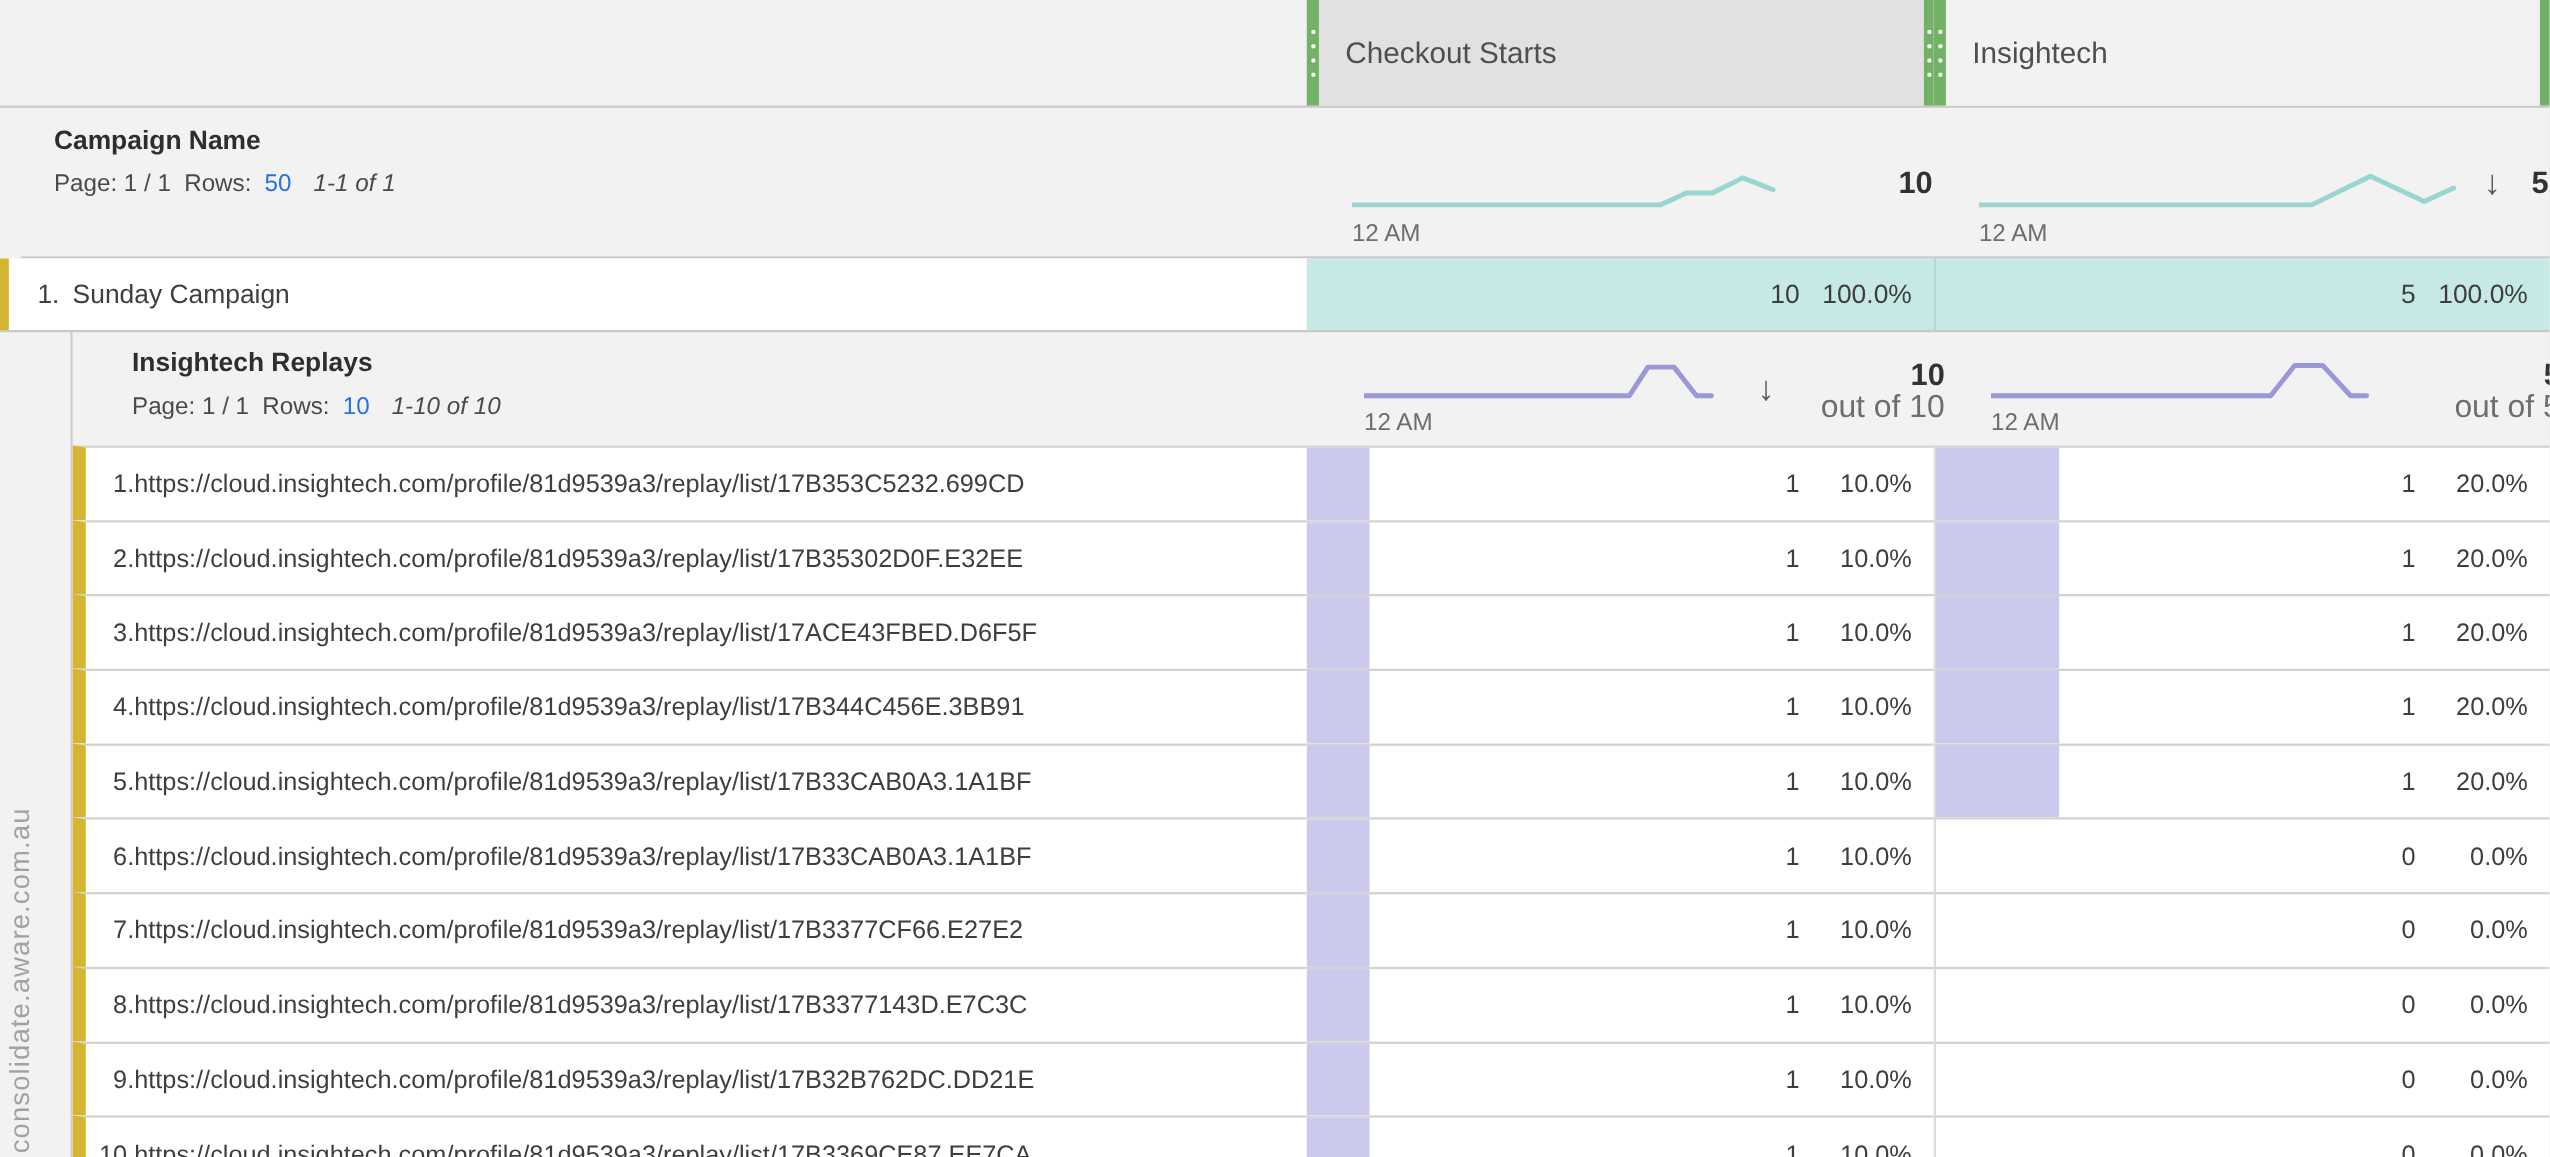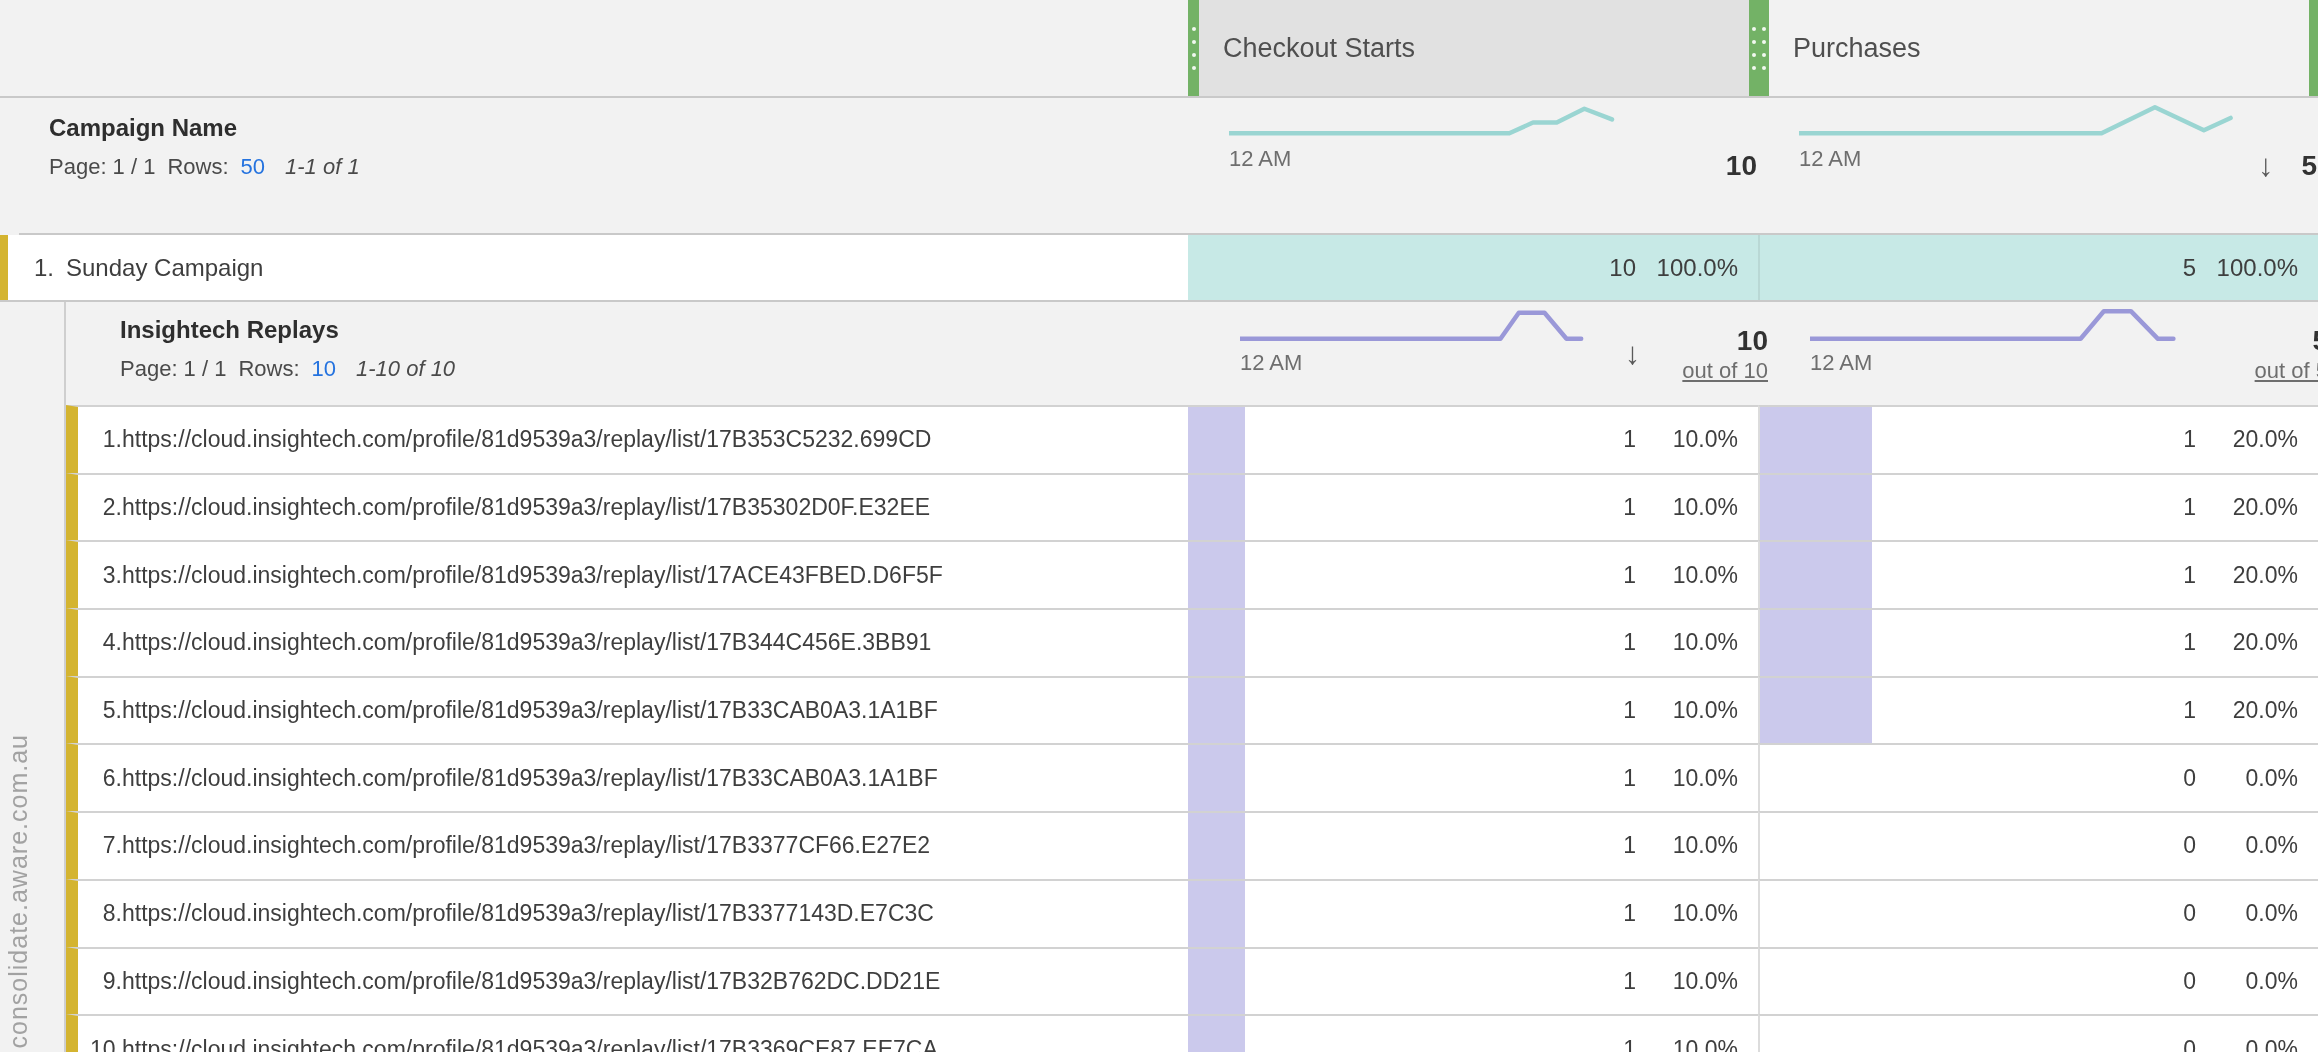--- a/index.html
+++ b/index.html
@@ -27,35 +27,35 @@
   
   .sum-row{ height:137px; border-bottom:2px solid #c9c9c9;margin-left:19px; }
   .sum-dim{ width:1188px; flex:none; padding:16px 0 0 30px; }
   .sum-title{ font-size:24px; font-weight:bold; color:#2e2e2e; margin-bottom:12px; }
   .sum-pag{ font-size:22px; color:#4a4a4a; display:flex; align-items:baseline; }
   .sum-pag .gap-s{ margin-left:12px; } .sum-pag .gap-l{ margin-left:20px;font-style:italic; }
   .link{ color:#2573df; cursor:pointer; }
 
   .sum-metric{ width:570px; flex:none; display:flex; padding:0 20px 0 22px; }
   .sum-metric.purchases{ width:560px; }
-  .spark-wrap{ display:flex; flex-direction:column; 
+  .spark-wrap{ display:flex; flex-direction:column; justify-content:flex-end;
                padding-bottom:8px; flex:1; min-width:0; }
   .spark{ width:100%; height:46px; display:block; }
   .spark polyline{ fill:none; stroke-width:4.5px; vector-effect:non-scaling-stroke;
                    stroke-linecap:round; stroke-linejoin:round; }
   .spark.teal polyline{ stroke:#9ad5d2; }
   .spark.purple polyline{ stroke:#9a98d8; }
   .spark-label{ font-size:22px; color:#6e6e6e; margin-top:2px; line-height:26px; }
   .sum-total{ font-size:28px; font-weight:bold; color:#323232; align-self:center;
               margin-left:18px; white-space:nowrap; }
   .sort-arrow{ font-size:31px; color:#5a5a5a; align-self:center; font-weight:bold;
                cursor:pointer; line-height:1; }
   .total-block{ align-self:center; text-align:right; white-space:nowrap; }
   .tb-num{ font-size:28px; font-weight:bold; color:#323232; line-height:33px; }
-  .tb-outof{ font-size:22px; color:#6e6e6e; line-height:27px;text-decoration:underline; }
+  .tb-outof{ font-size:29px; color:#6e6e6e; line-height:27px; }
 
   
   .cs-camp .spark-wrap{ margin-right:84px; }
   .pu-camp .spark-wrap{ margin-right:14px; }
   .pu-camp .sort-arrow{ margin-right:28px; } 
   .rep-sum{ height:103px; }
   .cs-rep-cell .spark-wrap{ margin-right:18px; }
   .cs-rep-cell .sort-arrow{ margin-right:0; }
   .cs-rep-cell .total-block{ margin-left:42px; }
   .pu-rep-cell .spark-wrap{ margin-right:58px; }
@@ -117,21 +117,21 @@
         </span>
     </div>
 
     <div class="hdr-metric purchases">
       <span class="handle">
           <i></i>
           <i></i>
           <i></i>
           <i></i>
         </span>
-      <span class="hdr-label">Purchases</span>
+      <span class="hdr-label">Insightech</span>
       <span class="handle edge"></span>
     </div>
   </div>
 
   <div class="row sum-row">
     <div class="sum-dim">
       <div class="sum-title">Campaign Name</div>
       <div class="sum-pag">
         <span>Page: 1 / 1</span>
         <span class="gap-s">Rows:</span>

